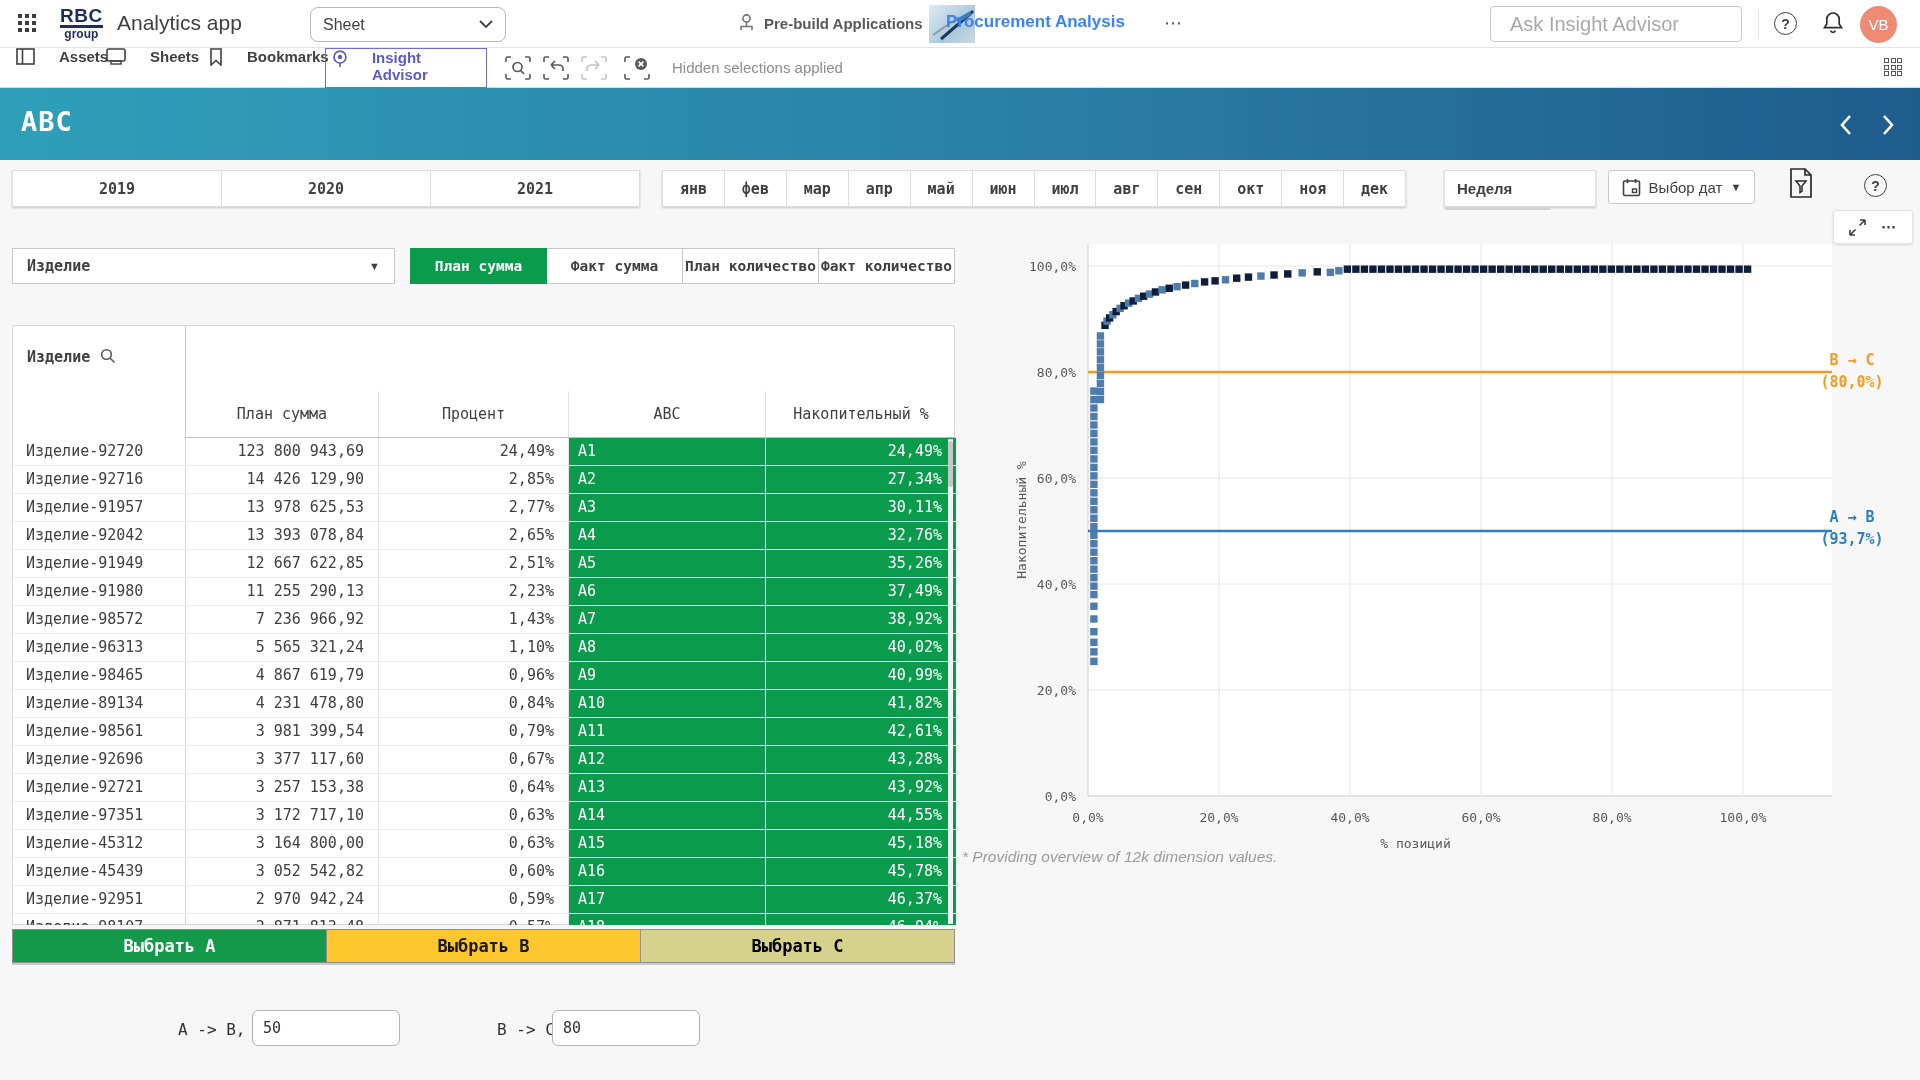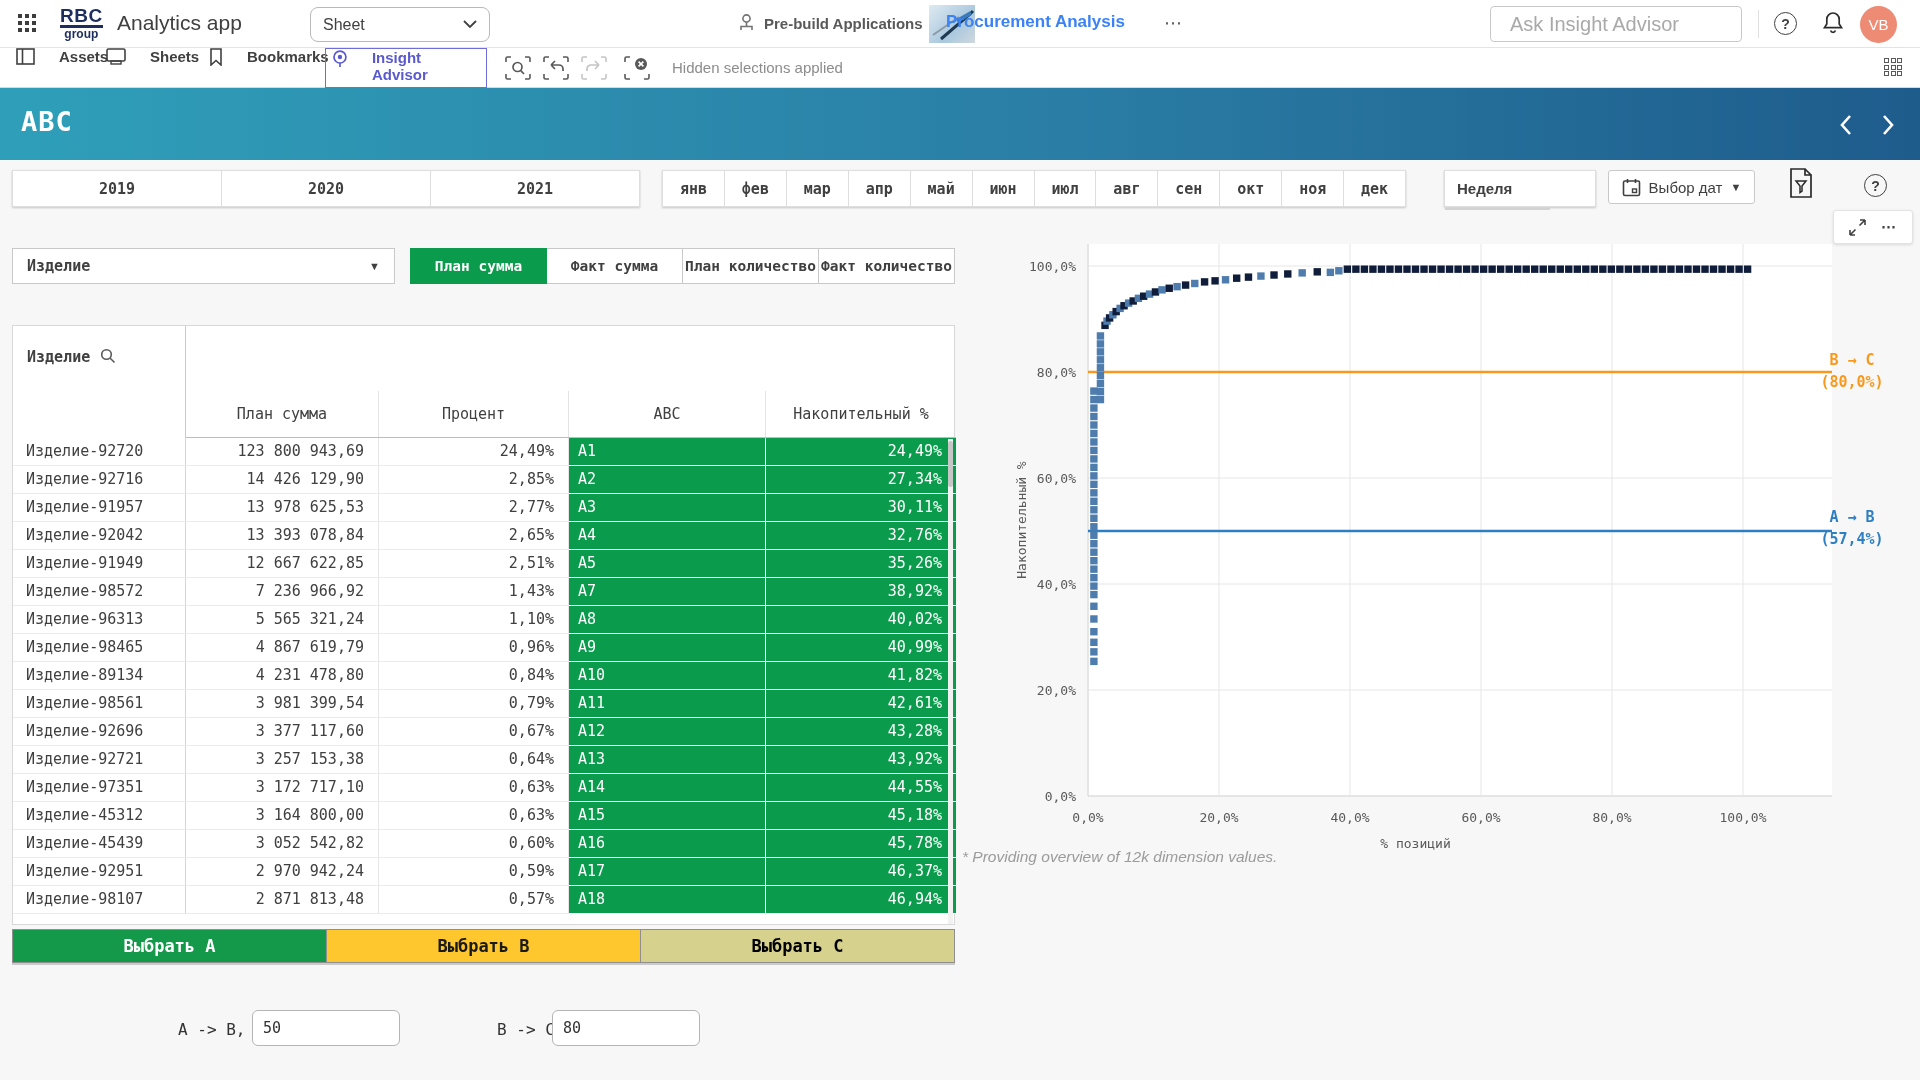--- a/index.html
+++ b/index.html
@@ -12,21 +12,21 @@
   
   #topbar { position:absolute; left:0; top:0; width:1920px; height:48px; background:#fff;
     border-bottom:1px solid #e4e4e4; z-index:30; }
   #grid-ic { left:18px; top:14px; width:22px; height:20px; display:grid;
     grid-template-columns:repeat(3,4px); grid-template-rows:repeat(3,4px); gap:3px; cursor:pointer; }
   #grid-ic span { background:#3d3d3d; }
   #rbc { left:60px; top:6px; text-align:center; color:#1d2e5e; cursor:pointer; }
   #rbc .l1 { font-weight:bold; font-size:19px; letter-spacing:0.5px; border-bottom:3px solid #1d2e5e; line-height:19px; }
   #rbc .l2 { font-weight:bold; font-size:12px; line-height:13px; }
   #app-title { left:117px; top:11px; font-size:21px; color:#404040; }
-  #sheet-sel { left:310px; top:7px; width:180px; height:35px; border:1px solid #b9b9b9; border-radius:8px;
+  #sheet-sel { left:310px; top:7px; width:196px; height:35px; border:1px solid #b9b9b9; border-radius:8px;
     background:#fff; display:flex; align-items:center; padding:0 12px; cursor:pointer; }
   #sheet-sel .lbl { flex:1; font-size:16px; }
   #prebuild { left:737px; top:13px; display:flex; align-items:center; gap:8px; color:#595959; cursor:pointer; }
   #prebuild .lbl { font-size:15px; font-weight:bold; }
   #thumb { left:929px; top:5px; width:46px; height:38px; background:linear-gradient(135deg,#dfeaf2,#aac8de 60%,#cfd8df);
     overflow:hidden; }
   #doc-title { left:946px; top:12px; font-size:17px; font-weight:bold; color:#3b82f6;text-align:center; }
   #top-more { left:1160px; top:8px; font-size:18px; color:#595959; letter-spacing:2px; cursor:pointer; padding:4px; }
   #ask-box { left:1490px; top:6px; width:252px; height:36px; border:1px solid #c9c9c9; border-radius:4px;
     background:#fff; display:flex; align-items:center; padding:0 10px; gap:9px; }
@@ -376,20 +376,27 @@
           <div class="tc c-pct">2,65%</div>
           <div class="tc c-abc">A4</div>
           <div class="tc c-cum">32,76%</div>
         </div>
         <div class="trow">
           <div class="tc c-dim">Изделие-91949</div>
           <div class="tc c-plan">12 667 622,85</div>
           <div class="tc c-pct">2,51%</div>
           <div class="tc c-abc">A5</div>
           <div class="tc c-cum">35,26%</div>
+        </div>
+        <div class="trow">
+          <div class="tc c-dim">Изделие-91980</div>
+          <div class="tc c-plan">11 255 290,13</div>
+          <div class="tc c-pct">2,23%</div>
+          <div class="tc c-abc">A6</div>
+          <div class="tc c-cum">37,49%</div>
         </div>
         <div class="trow">
           <div class="tc c-dim">Изделие-98572</div>
           <div class="tc c-plan">7 236 966,92</div>
           <div class="tc c-pct">1,43%</div>
           <div class="tc c-abc">A7</div>
           <div class="tc c-cum">38,92%</div>
         </div>
         <div class="trow">
           <div class="tc c-dim">Изделие-96313</div>
@@ -644,17 +651,17 @@
         <text x="16" y="292" text-anchor="middle" font-size="14" transform="rotate(-90 16 292)">Накопительный %</text>
         <text x="405.5" y="620" text-anchor="middle" font-size="15">% позиций</text>
       </svg>
     </div>
   <div id="ref-bc" class="ref-label">
     <div>B → C</div>
     <div>(80,0%)</div>
   </div>
   <div id="ref-ab" class="ref-label">
     <div>A → B</div>
-    <div>(57,4%)</div>
+    <div>(93,7%)</div>
   </div>
   <div id="chart-footnote">* Providing overview of 12k dimension values.</div>
 
 </div>
 
 </body></html>

